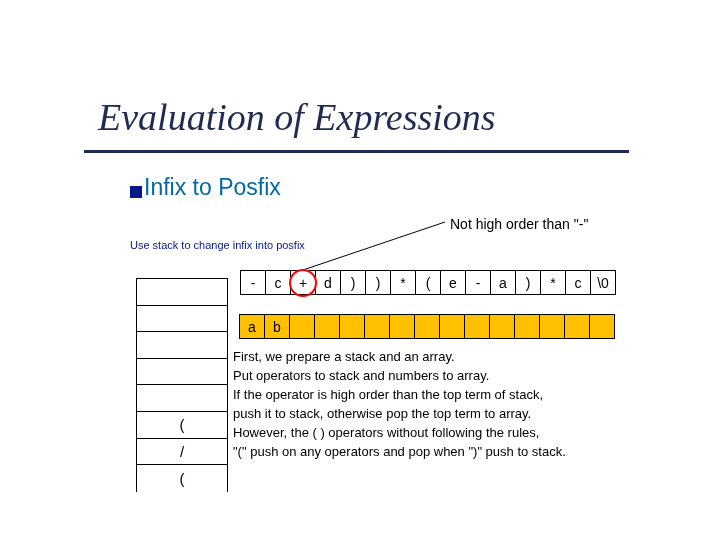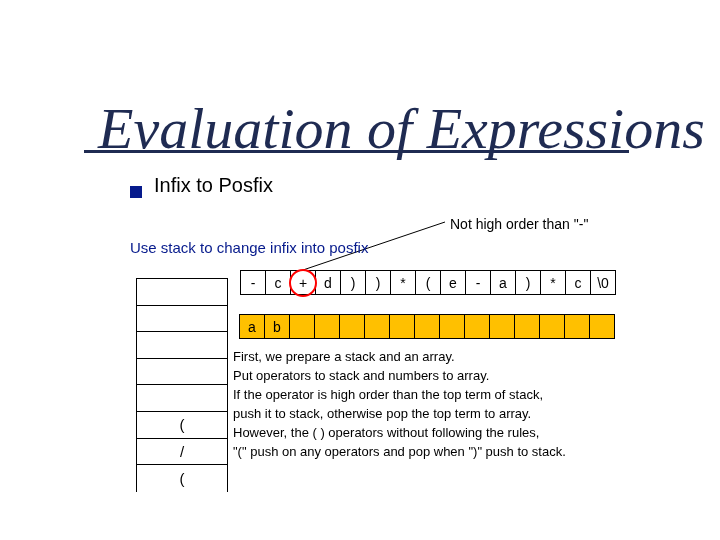--- a/index.html
+++ b/index.html
@@ -19,21 +19,21 @@
   }
 
   
   .title {
     position: absolute;
     left: 98px;
     top: 95px;
     font-family: "Times New Roman", Times, serif;
     font-style: italic;
     font-weight: 400;
-    font-size: 58px;
+    font-size: 38px;
     color: #1f2b52;
     white-space: nowrap;
   }
   .title-underline {
     position: absolute;
     left: 84px;
     top: 150px;
     width: 545px;
     height: 3px;
     background: #1f2b52;
@@ -43,25 +43,25 @@
   .sub-bullet {
     position: absolute;
     left: 130px;
     top: 186px;
     width: 12px;
     height: 12px;
     background: #061a8c;
   }
   .sub-title {
     position: absolute;
-    left: 154px;
+    left: 144px;
     top: 174px;
     font-family: Verdana, sans-serif;
-    font-size: 20px;
-    color: #000000;
+    font-size: 23px;
+    color: #0369a1;
     white-space: nowrap;
   }
 
   
   .anno-note {
     position: absolute;
     left: 450px;
     top: 216px;
     font-family: Verdana, sans-serif;
     font-size: 14px;
@@ -76,21 +76,21 @@
     left: 0;
     top: 0;
   }
 
   
   .instr {
     position: absolute;
     left: 130px;
     top: 239px;
     font-family: Verdana, sans-serif;
-    font-size: 15px;
+    font-size: 11px;
     color: #061a8c;
     white-space: nowrap;
   }
 
   
   .infix-row {
     position: absolute;
     left: 240px;
     top: 270px;
     display: flex;

